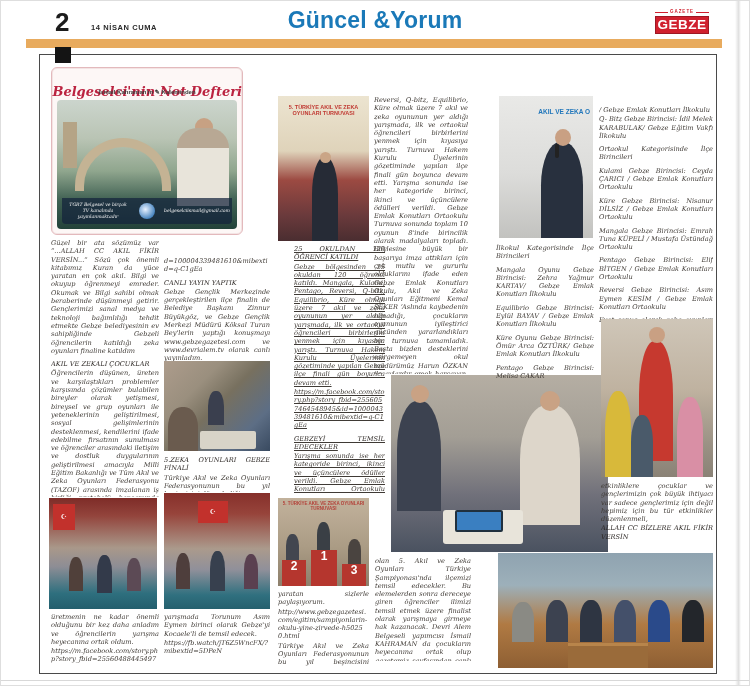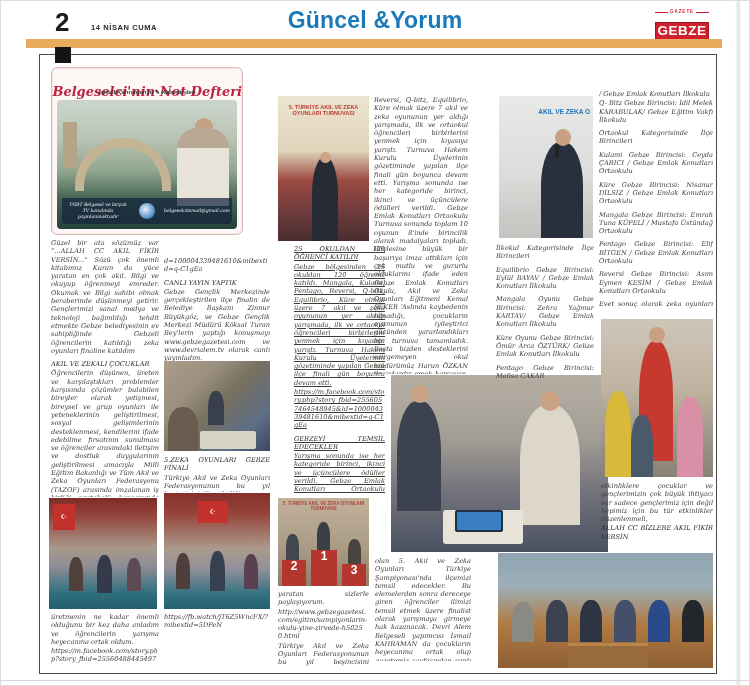--- a/index.html
+++ b/index.html
@@ -14,21 +14,21 @@
   
   .pagenum{position:absolute;left:54px;top:8px;font:bold 26px/1 "Liberation Sans",sans-serif;color:#1c1c1c;}
   .pagedate{position:absolute;left:90px;top:23px;font:600 7.5px/1 "Liberation Sans",sans-serif;
             color:#2a2a2a;letter-spacing:.6px;}
   .section-title{position:absolute;left:0;right:0;top:7px;text-align:center;
             font:bold 23px/1.1 "Liberation Sans",sans-serif;color:#1a79b8;letter-spacing:.2px;}
   .logo{position:absolute;right:40px;top:9px;width:54px;text-align:center;}
   .logo-top{font:bold 4.5px/1 "Liberation Sans",sans-serif;color:#d0202e;letter-spacing:1px;
             display:flex;align-items:center;gap:2px;justify-content:center;}
   .logo-top:before,.logo-top:after{content:"";flex:1;height:1px;background:#d0202e;}
-  .logo-main{margin-top:7px;background:#d0202e;color:#fff;font:bold 13.5px/1.25 "Liberation Sans",sans-serif;
+  .logo-main{margin-top:1px;background:#d0202e;color:#fff;font:bold 13.5px/1.25 "Liberation Sans",sans-serif;
              letter-spacing:.5px;border:1px solid #9d1824;}
   .orange-bar{position:absolute;left:25px;right:27px;top:38px;height:9px;background:#e8ab5e;}
 
   
   .main-box{position:absolute;left:38px;top:53px;width:676px;height:618px;border:1px solid #4a4a4a;}
   .reg-square{position:absolute;left:54px;top:46px;width:16px;height:16px;background:#141414;}
 
   .headline{position:absolute;left:280px;top:60px;width:430px;text-align:center;
             font:600 19px/1.2 "Liberation Sans",sans-serif;color:#303030;letter-spacing:.4px;}
 
@@ -140,20 +140,21 @@
     <p class="tight bh">5.ZEKA OYUNLARI GEBZE FİNALİ</p>
     <p>Türkiye Akıl ve Zeka Oyunları Federasyonunun bu yıl beşincisini düzenlediği</p>
   </div>
   <div class="photo" style="left:163px;top:492px;width:106px;height:116px;background:linear-gradient(180deg,#86302b 0%,#97443b 18%,#ab9a8c 48%,#90909a 66%,#30707f 88%,#25606e 100%);">
     <div class="flag" style="left:34px;top:8px;width:30px;height:22px;">☪</div>
     <div class="figure" style="left:12px;bottom:20px;width:14px;height:36px;background:#4e3e3c;"></div>
     <div class="figure" style="left:46px;bottom:18px;width:15px;height:40px;background:#37404e;"></div>
     <div class="figure" style="left:80px;bottom:20px;width:14px;height:35px;background:#5a4050;"></div>
   </div>
   <div class="txt" style="left:163px;top:612px;width:106px;height:50px;">
+    <p class="tight">yarışmada Torunum Asım Eymen birinci olarak Gebze'yi Kocaele'li de temsil edecek.</p>
     <p class="lnk">https://fb.watch/jT6Z5WncFX/?mibextid=5DPeN</p>
   </div>
 
   <div class="photo" style="left:277px;top:95px;width:91px;height:145px;background:linear-gradient(180deg,#ece4d0 0%,#dfd3ba 38%,#9c4a42 58%,#6b3a3c 82%,#4a2d30 100%);">
     <div class="banner-txt" style="left:4px;top:8px;right:4px;color:#c03a33;text-align:center;">5. TÜRKİYE AKIL VE ZEKA OYUNLARI TURNUVASI</div>
     <div class="figure" style="left:34px;bottom:0;width:26px;height:84px;background:#262b36;"></div>
     <div class="ph-sub" style="left:42px;bottom:78px;width:11px;height:11px;border-radius:50%;background:#caa586;"></div>
   </div>
   <div class="txt" style="left:293px;top:244px;width:91px;height:250px;text-decoration:underline;">
     <p class="tight bh">25 OKULDAN 120 ÖĞRENCİ KATILDI</p>
@@ -195,36 +196,36 @@
   </div>
 
   <div class="photo" style="left:498px;top:95px;width:94px;height:142px;background:linear-gradient(180deg,#e9e9e7 0%,#dcdcda 55%,#c2c2bf 100%);">
     <div class="banner-txt" style="right:3px;top:12px;color:#2277bb;font-size:6.5px;">AKIL VE ZEKA O</div>
     <div class="figure" style="right:10px;bottom:0;width:42px;height:96px;background:#28303e;"></div>
     <div class="ph-sub" style="right:22px;bottom:92px;width:16px;height:17px;border-radius:50%;background:#c9a083;"></div>
     <div class="ph-sub" style="right:34px;bottom:80px;width:4px;height:14px;background:#222;border-radius:2px;"></div>
   </div>
   <div class="txt" style="left:495px;top:243px;width:98px;height:134px;">
     <p>İlkokul Kategorisinde İlçe Birincileri</p>
+    <p>Mangala Oyunu Gebze Birincisi: Zehra Yağmur KARTAV/ Gebze Emlak Konutları İlkokulu</p>
     <p>Equilibrio Gebze Birincisi: Eylül BAYAV / Gebze Emlak Konutları İlkokulu</p>
-    <p>Mangala Oyunu Gebze Birincisi: Zehra Yağmur KARTAV/ Gebze Emlak Konutları İlkokulu</p>
     <p>Küre Oyunu Gebze Birincisi: Ömür Arca ÖZTÜRK/ Gebze Emlak Konutları İlkokulu</p>
     <p>Pentago Gebze Birincisi: Melisa ÇAKAR</p>
   </div>
   <div class="photo" style="left:497px;top:552px;width:215px;height:115px;background:linear-gradient(180deg,#8fa3b0 0%,#9db0ba 28%,#b07a43 62%,#8e5f33 100%);">
     <div class="figure" style="left:14px;bottom:26px;width:22px;height:40px;background:#8a8a84;"></div>
     <div class="figure" style="left:48px;bottom:26px;width:22px;height:42px;background:#3c4250;"></div>
     <div class="figure" style="left:82px;bottom:26px;width:22px;height:42px;background:#2e3542;"></div>
     <div class="figure" style="left:116px;bottom:26px;width:22px;height:42px;background:#44506a;"></div>
     <div class="figure" style="left:150px;bottom:26px;width:22px;height:42px;background:#2a4a8a;"></div>
     <div class="figure" style="left:184px;bottom:26px;width:22px;height:42px;background:#23262b;"></div>
     <div class="ph-sub" style="left:70px;bottom:0;width:80px;height:22px;background:#9a6b3a;border-top:3px solid #b8854b;"></div>
   </div>
 
-  <div class="txt" style="left:598px;top:89px;width:114px;height:218px;">
+  <div class="txt" style="left:598px;top:105px;width:114px;height:218px;">
     <p class="tight">/ Gebze Emlak Konutları İlkokulu</p>
     <p>Q- Bitz Gebze Birincisi: İdil Melek KARABULAK/ Gebze Eğitim Vakfı İlkokulu</p>
     <p>Ortaokul Kategorisinde İlçe Birincileri</p>
     <p>Kulami Gebze Birincisi: Ceyda ÇARICI / Gebze Emlak Konutları Ortaokulu</p>
     <p>Küre Gebze Birincisi: Nisanur DİLSİZ / Gebze Emlak Konutları Ortaokulu</p>
     <p>Mangala Gebze Birincisi: Emrah Tuna KÜPELİ / Mustafa Üstündağ Ortaokulu</p>
     <p>Pentago Gebze Birincisi: Elif BİTGEN / Gebze Emlak Konutları Ortaokulu</p>
     <p>Reversi Gebze Birincisi: Asım Eymen KESİM / Gebze Emlak Konutları Ortaokulu</p>
     <p>Evet sonuç olarak zeka oyunları etkinliği çok güzel ve önemli bir etkinlik bu tür</p>
   </div>

